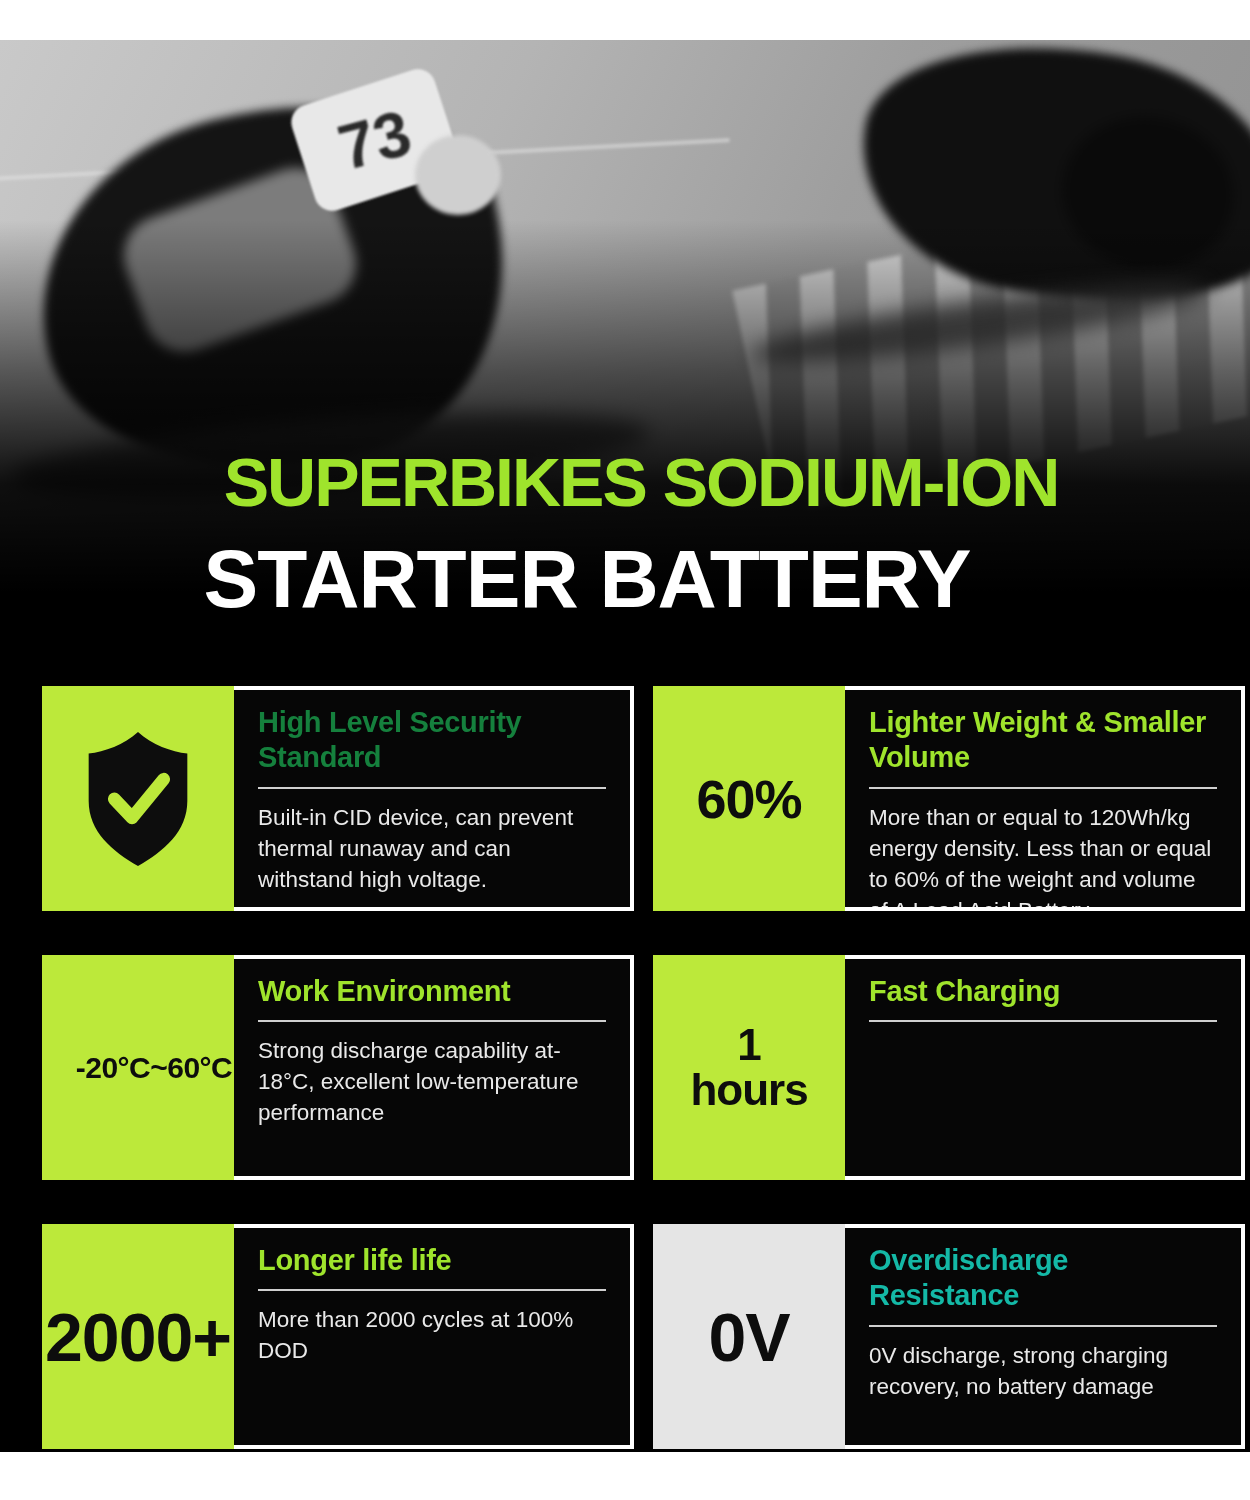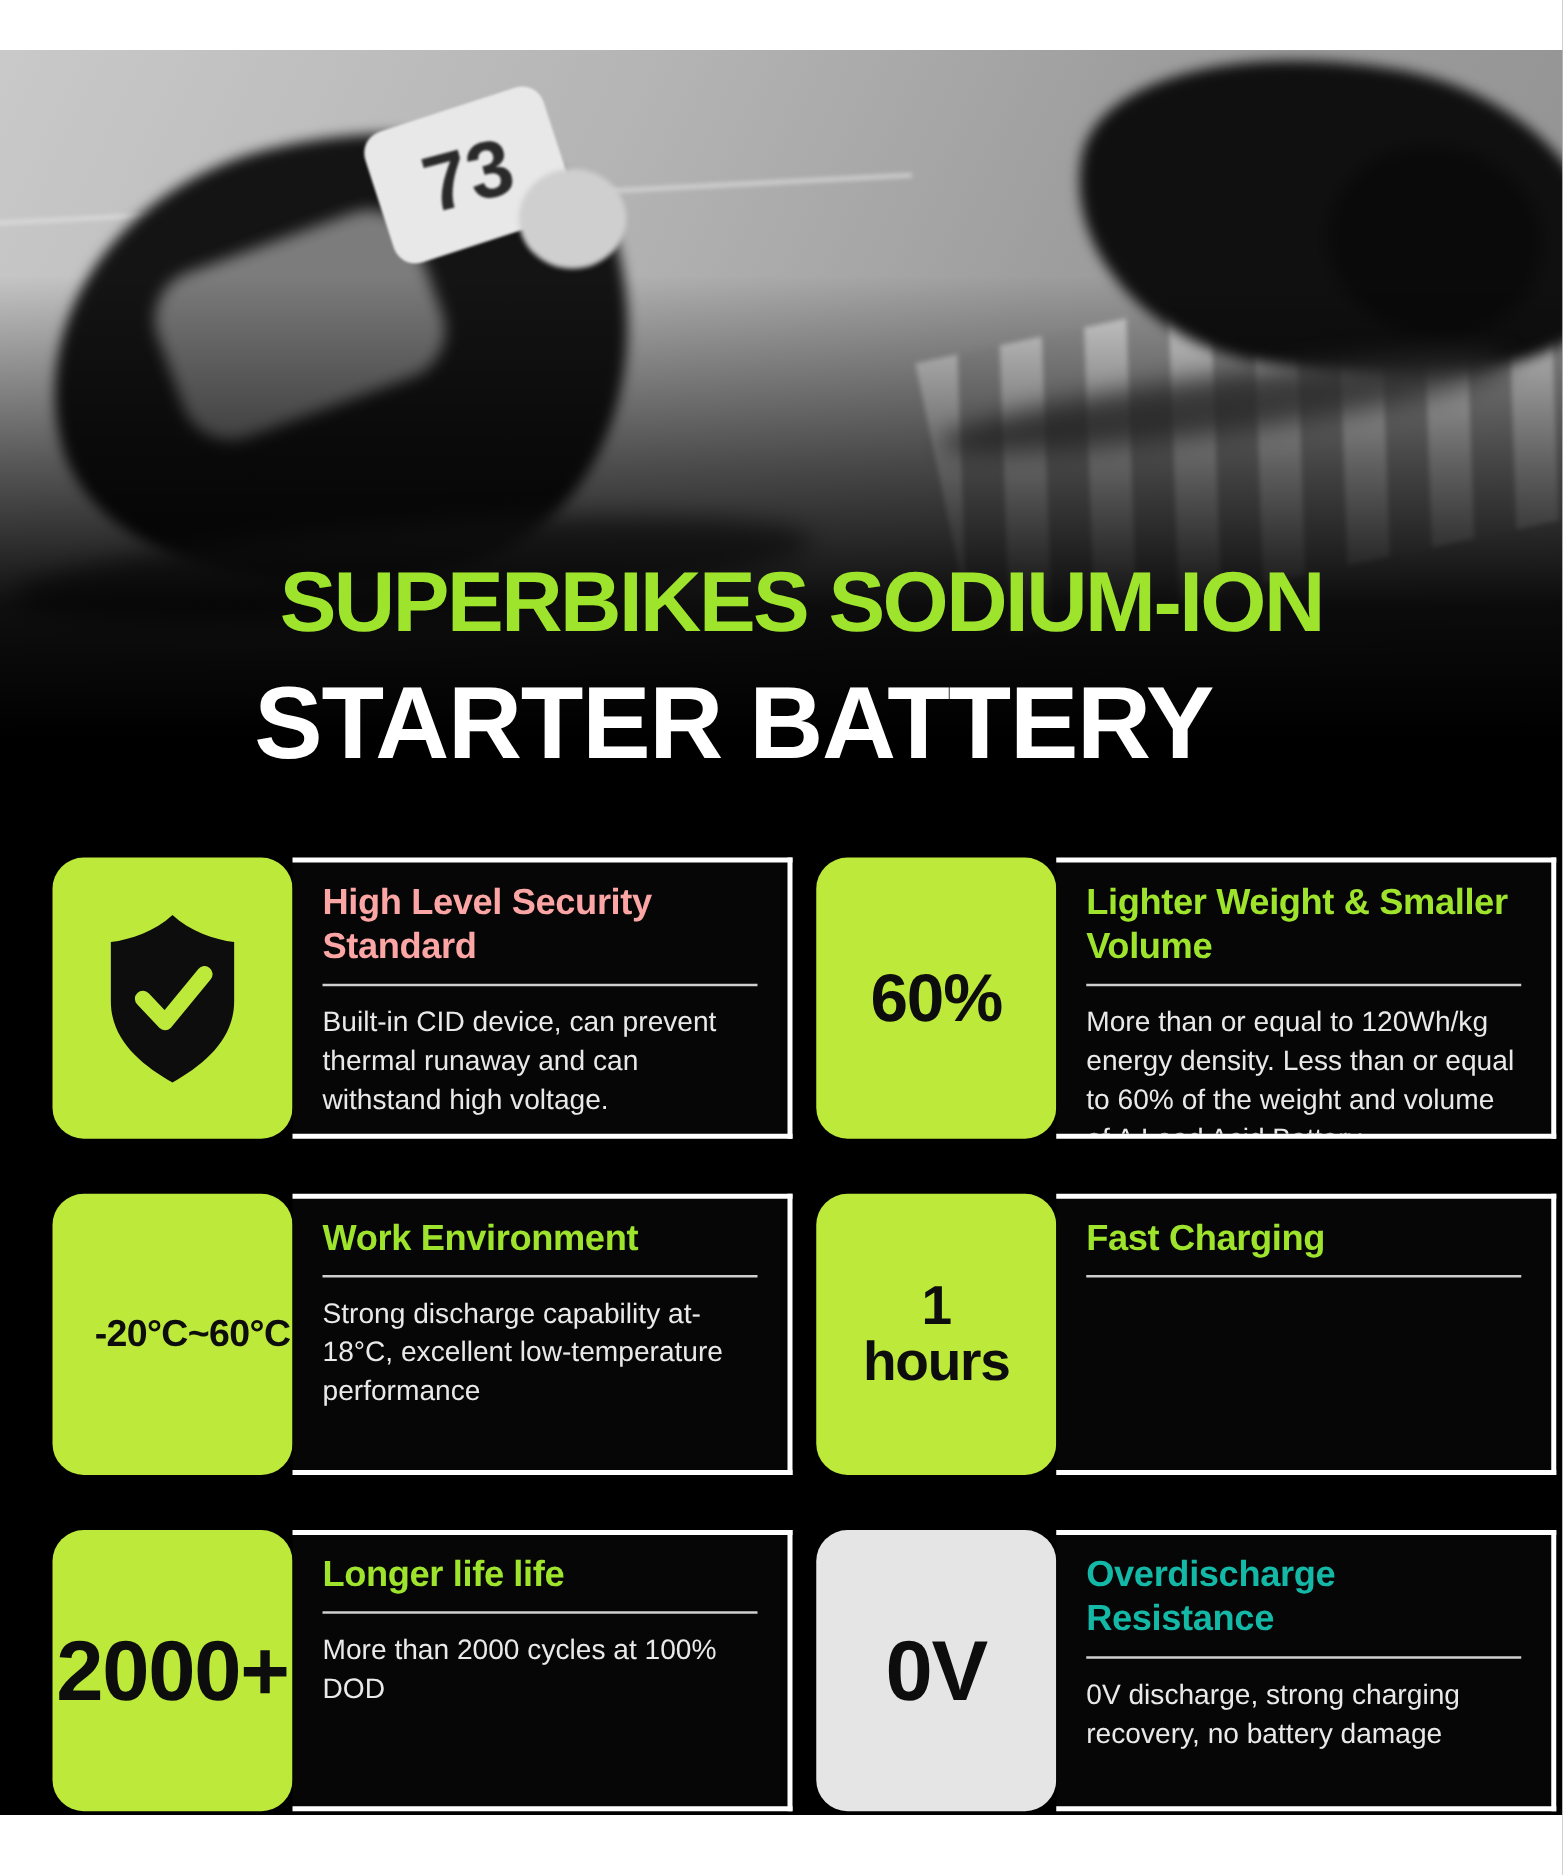--- a/index.html
+++ b/index.html
@@ -41,21 +41,21 @@
   .hero-title-1 { position:absolute; left:0; top:408px; width:1250px; text-align:center;
     font-size:68px; font-weight:900; letter-spacing:-2px; line-height:1.0;margin-left:16px; }
   .hero-title-2 { position:absolute; left:0; top:498px; width:1174px; text-align:center;
     font-size:82px; font-weight:900; letter-spacing:-1px; color:#ffffff; line-height:1.0; }
 
   
   .cards { position:absolute; left:42px; top:646px; width:1203px;
     display:grid; grid-template-columns:592px 592px; column-gap:19px; row-gap:44px; }
   .card { display:flex; height:225px; }
   .stat-box { flex:0 0 192px; display:flex; flex-direction:column; align-items:center; justify-content:center;
-    text-align:center; color:#0d0d0d;border-radius:25px; }
+    text-align:center; color:#0d0d0d; }
   .panel { flex:1 1 auto; background:#060606; border:4px solid #ffffff; border-left:none;
     padding:15px 22px 14px 24px; overflow:hidden; }
   .panel-title { font-size:29px; font-weight:bold; letter-spacing:-0.3px; line-height:1.22; }
   .panel-divider { height:2px; background:#cfcfcf; margin:11px 2px 13px 0; }
   .panel-body { font-size:22.5px; line-height:31px; color:#e9e9e9; font-weight:400; }
   .stat-xl { font-size:54px; font-weight:bold; letter-spacing:-1px; }
   .stat-lg { font-size:68px; font-weight:bold; letter-spacing:-1px; }
   .stat-md { font-size:30px; font-weight:bold; letter-spacing:-0.5px;margin-left:32px; }
   .stat-2line { font-size:44px; font-weight:bold; line-height:1.02; letter-spacing:-1px; }
   .shield-wrap { width:120px; height:146px; }
@@ -89,21 +89,21 @@
     <div class="cards">
 
       <div class="card">
         <div class="stat-box" style="background:#bce93a">
           <svg class="shield-wrap" viewBox="0 0 120 148">
             <path d="M60 6 C46 19 26 26 10 28 L10 76 C10 107 34 127 60 142 C86 127 110 107 110 76 L110 28 C94 26 74 19 60 6 Z" fill="#0d0d0d"></path>
             <polyline points="36,74 54,93 86,54" fill="none" stroke="#bce93a" stroke-width="13" stroke-linecap="round" stroke-linejoin="round"></polyline>
           </svg>
         </div>
         <div class="panel">
-          <div class="panel-title" style="color:#fca5a5">High Level Security Standard</div>
+          <div class="panel-title" style="color:#15803d">High Level Security Standard</div>
           <div class="panel-divider"></div>
           <div class="panel-body">Built-in CID device, can prevent thermal runaway and can withstand high voltage.</div>
         </div>
       </div>
 
       <div class="card">
         <div class="stat-box" style="background:#bce93a">
           <div class="stat-xl">60%</div>
         </div>
         <div class="panel">

